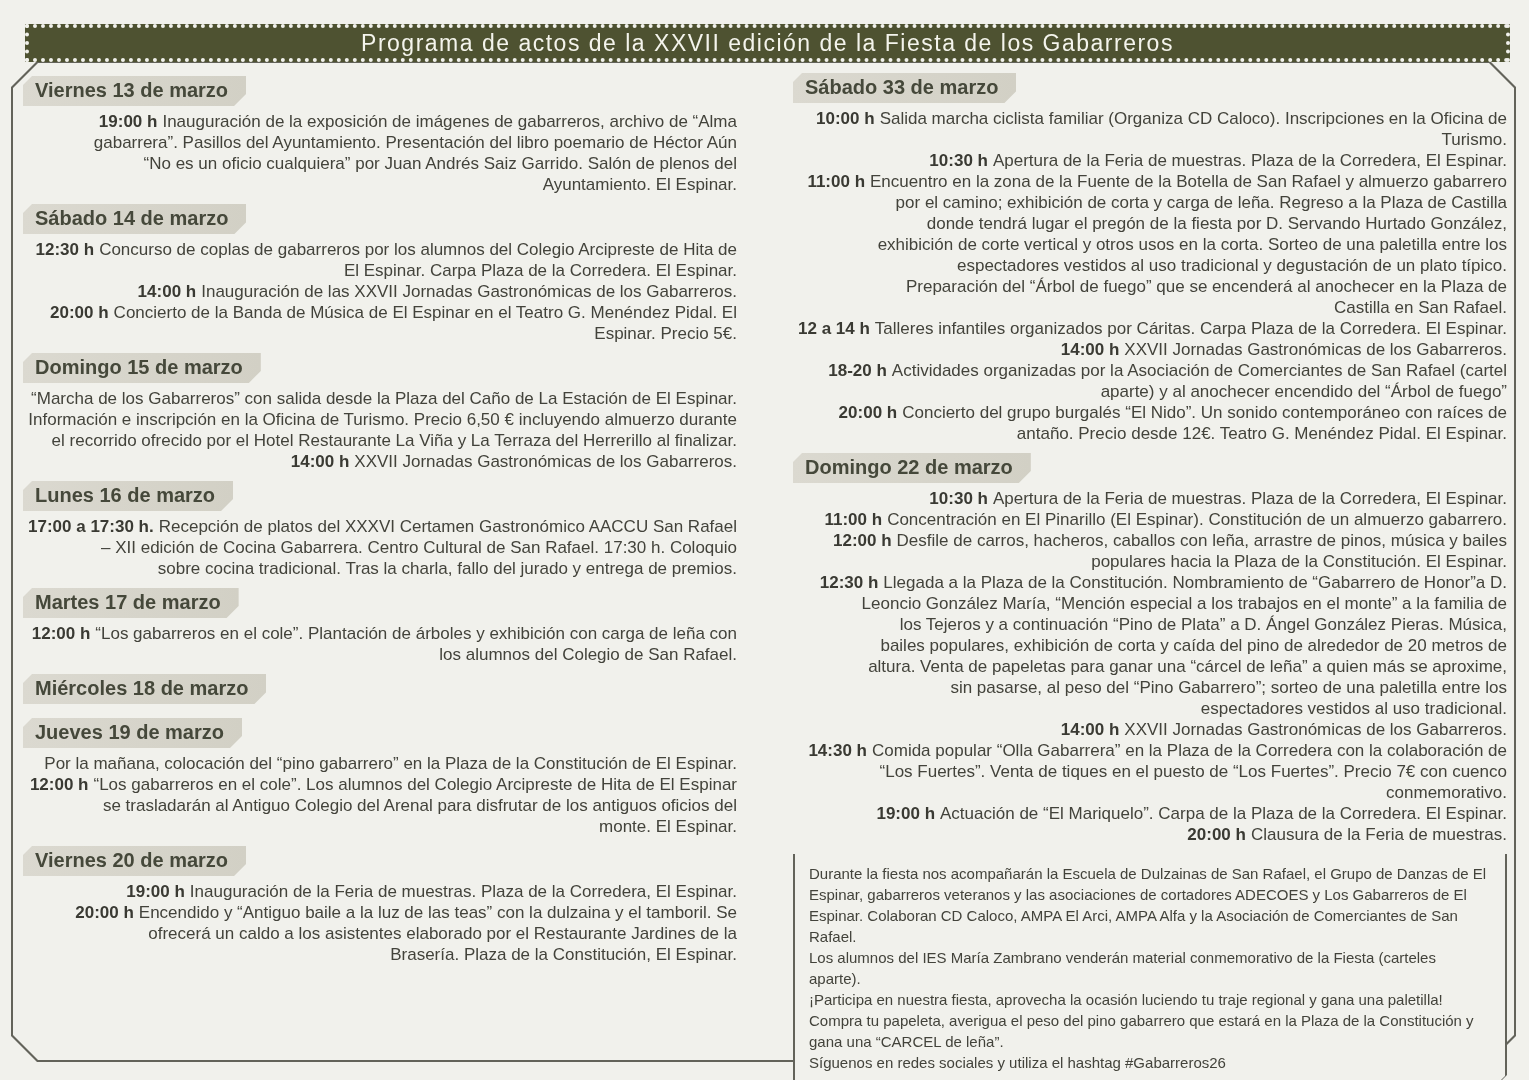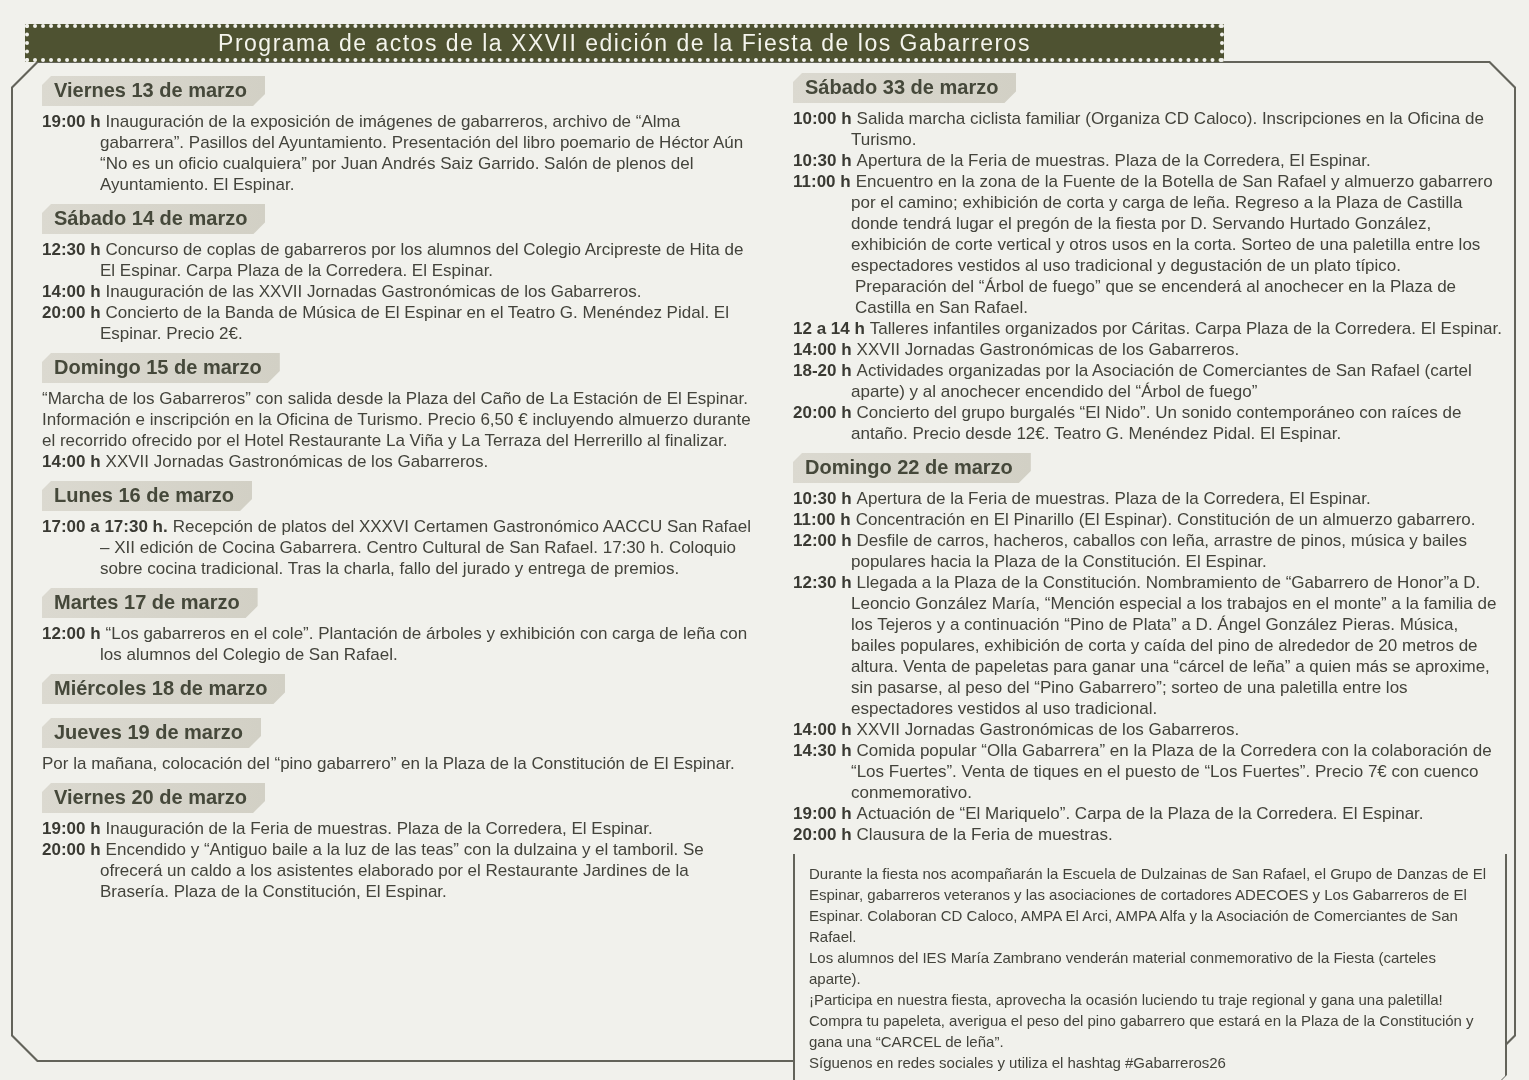--- a/index.html
+++ b/index.html
@@ -18,49 +18,49 @@
     clip-path:polygon(26px 0, calc(100% - 26px) 0, 100% 26px, 100% calc(100% - 26px),
       calc(100% - 26px) 100%, 26px 100%, 0 calc(100% - 26px), 0 26px);
   }
   .frame-inner{
     position:absolute;inset:2px;background:#f1f1ec;
     clip-path:polygon(25px 0, calc(100% - 25px) 0, 100% 25px, 100% calc(100% - 25px),
       calc(100% - 25px) 100%, 25px 100%, 0 calc(100% - 25px), 0 25px);
   }
   
   .banner{
-    position:absolute;left:25px;top:24px;width:1199px;height:38px;
+    position:absolute;left:25px;top:24px;width:1485px;height:38px;
     background:#4e5231;
     border:4px dotted #f1f1ec;
     box-sizing:border-box;
     display:flex;align-items:center;justify-content:center;
     z-index:3;
   }
   .banner span{
     color:#f4f4ec;font-size:23px;letter-spacing:1.5px;font-weight:400;
     white-space:nowrap;
   }
   
   .col{position:absolute;z-index:2;width:714px;}
-  .col-left{left:42px;top:76px;}
+  .col-left{left:23px;top:76px;}
   .col-right{left:793px;top:73px;}
   
   .day{margin-bottom:9px;}
   .day-badge{
     display:inline-block;
     background:linear-gradient(90deg,#dbd9d0,#d2d0c5);
     color:#45483a;font-weight:700;font-size:20px;
     padding:3px 18px 4px 12px;
     clip-path:polygon(9px 0, 100% 0, 100% calc(100% - 12px), calc(100% - 12px) 100%, 0 100%, 0 9px);
     margin-bottom:5px;
   }
   .events{}
   .event{
     margin:0;font-size:17px;line-height:21px;
-    padding-left:58px;text-indent:-58px;
+    padding-left:58px;text-indent:-58px;text-align:right;
   }
   .event.flush{padding-left:0;text-indent:0;}
   .time{font-weight:700;color:#3a3a33;margin-right:5px;}
   .extra{display:block;text-indent:0;padding-left:4px;}
   
   .footer-box{
     margin-top:8px;
     background:#63635a;
     clip-path:polygon(0 0, 100% 0, 100% calc(100% - 22px), calc(100% - 22px) 100%, 0 100%);
   }
@@ -103,21 +103,21 @@
 
   <p class="event">
     <b class="time">12:30 h</b><span class="etext">Concurso de coplas de gabarreros por los alumnos del Colegio Arcipreste de Hita de El Espinar. Carpa Plaza de la Corredera. El Espinar.</span>
   </p>
 
   <p class="event">
     <b class="time">14:00 h</b><span class="etext">Inauguración de las XXVII Jornadas Gastronómicas de los Gabarreros.</span>
   </p>
 
   <p class="event">
-    <b class="time">20:00 h</b><span class="etext">Concierto de la Banda de Música de El Espinar en el Teatro G. Menéndez Pidal. El Espinar. Precio 2€.</span>
+    <b class="time">20:00 h</b><span class="etext">Concierto de la Banda de Música de El Espinar en el Teatro G. Menéndez Pidal. El Espinar. Precio 5€.</span>
   </p>
 </div>
   </section>
 
   <section class="day">
     <span class="day-badge">
       <span class="day-title">Domingo 15 de marzo</span>
     </span>
     <div class="events">
   <p class="event flush">
@@ -160,20 +160,23 @@
 
   <section class="day">
     <span class="day-badge">
       <span class="day-title">Jueves 19 de marzo</span>
     </span>
     <div class="events">
   <p class="event flush">
     <span class="etext">Por la mañana, colocación del “pino gabarrero” en la Plaza de la Constitución de El Espinar.</span>
   </p>
 
+  <p class="event">
+    <b class="time">12:00 h</b><span class="etext">“Los gabarreros en el cole”. Los alumnos del Colegio Arcipreste de Hita de El Espinar se trasladarán al Antiguo Colegio del Arenal para disfrutar de los antiguos oficios del monte. El Espinar.</span>
+  </p>
 </div>
   </section>
 
   <section class="day">
     <span class="day-badge">
       <span class="day-title">Viernes 20 de marzo</span>
     </span>
     <div class="events">
   <p class="event">
     <b class="time">19:00 h</b><span class="etext">Inauguración de la Feria de muestras. Plaza de la Corredera, El Espinar.</span>

